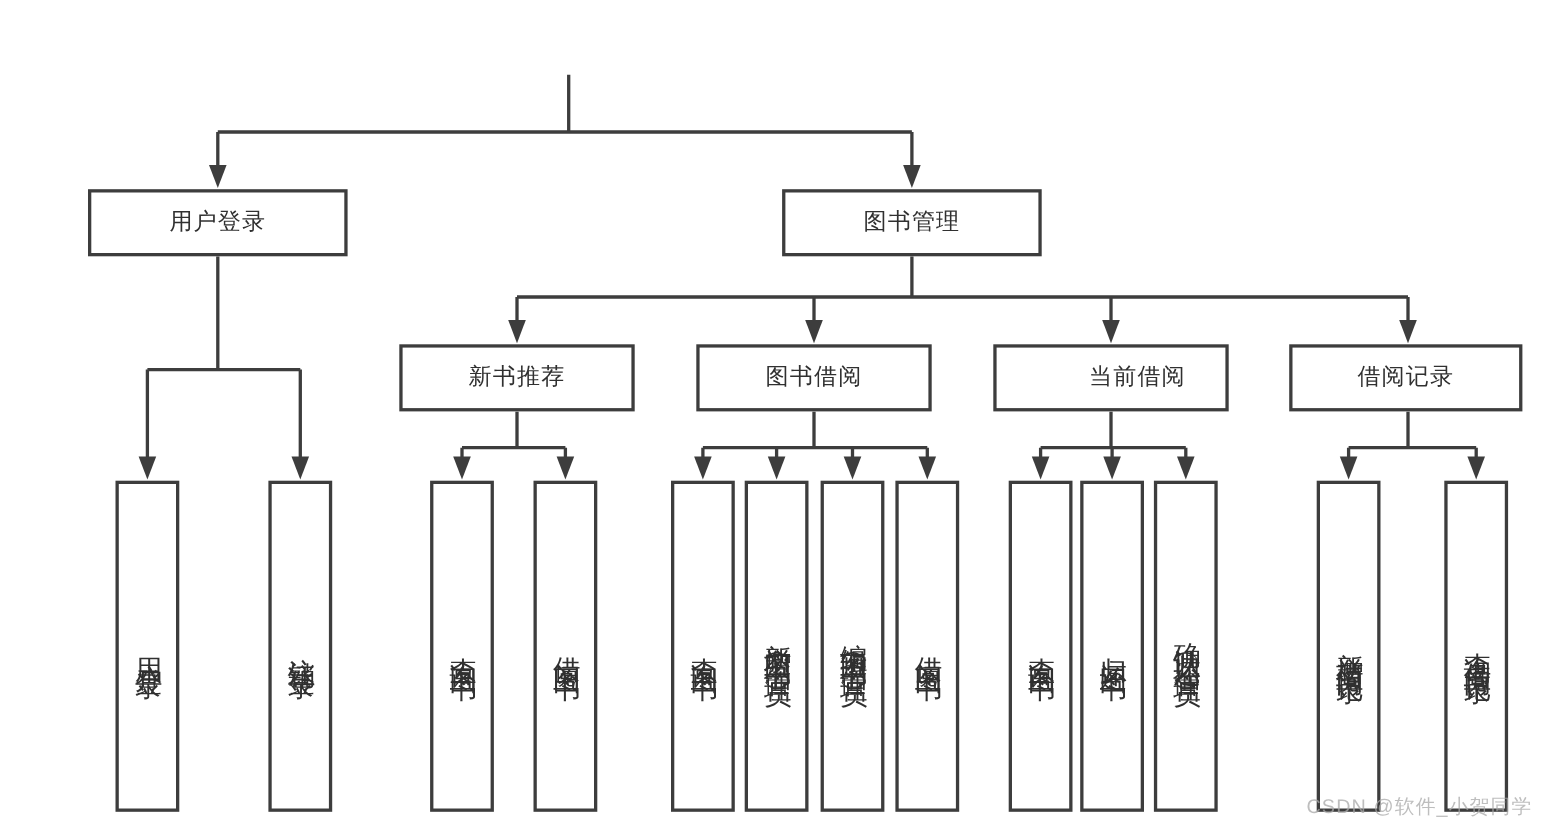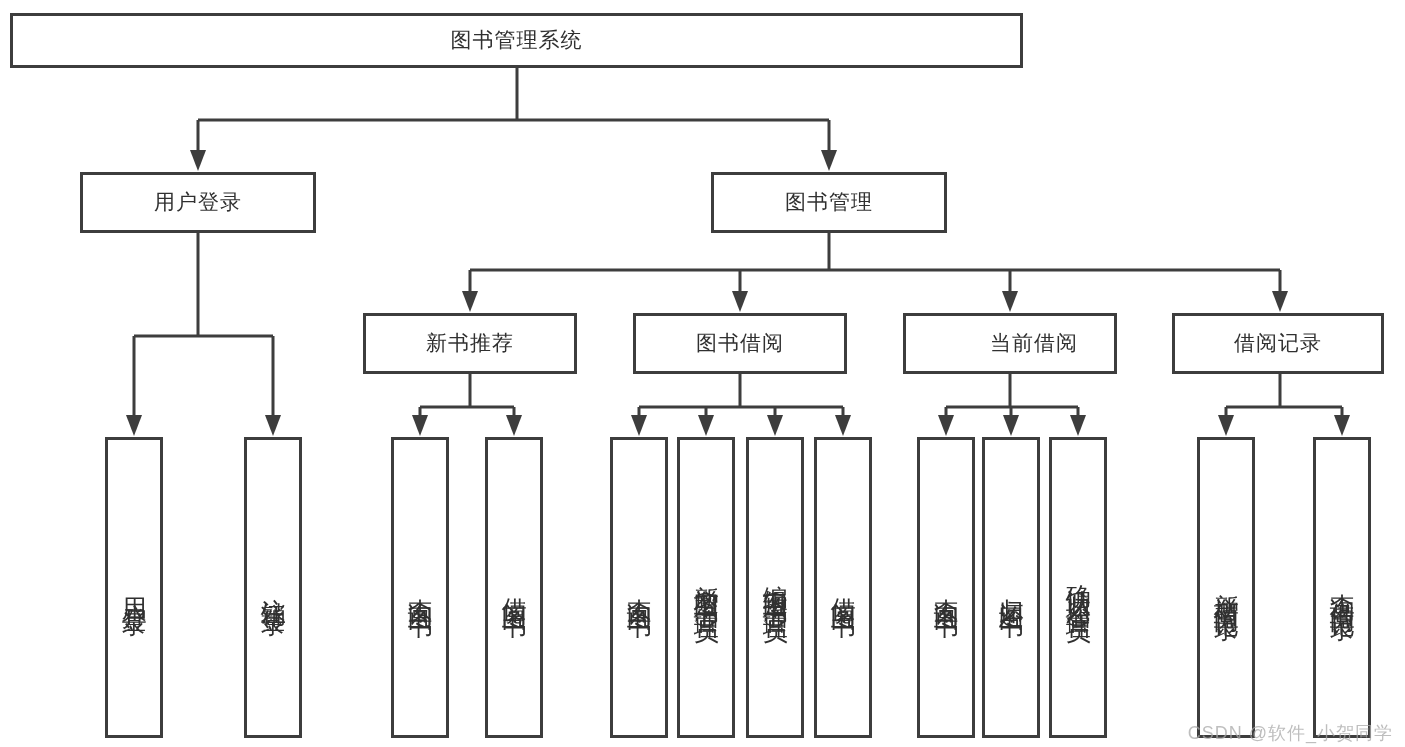--- a/index.html
+++ b/index.html
@@ -92,21 +92,20 @@
       <polygon points="767,415 783,415 775,436"></polygon>
       <polygon points="835,415 851,415 843,436"></polygon>
       <polygon points="938,415 954,415 946,436"></polygon>
       <polygon points="1003,415 1019,415 1011,436"></polygon>
       <polygon points="1070,415 1086,415 1078,436"></polygon>
       <polygon points="1218,415 1234,415 1226,436"></polygon>
       <polygon points="1334,415 1350,415 1342,436"></polygon>
     </g>
   </svg>
 
-  <div class="box hbox" style="left:10px; top:13px; width:1013px; height:55px;">图书管理系统</div>
 
   <div class="box hbox" style="left:80px; top:172px; width:236px; height:61px;">用户登录</div>
   <div class="box hbox" style="left:711px; top:172px; width:236px; height:61px;text-align:right;">图书管理</div>
 
   <div class="box hbox" style="left:363px; top:313px; width:214px; height:61px;">新书推荐</div>
   <div class="box hbox" style="left:633px; top:313px; width:214px; height:61px;">图书借阅</div>
   <div class="box hbox" style="left:903px; top:313px; width:214px; height:61px;padding-left:48px;">当前借阅</div>
   <div class="box hbox" style="left:1172px; top:313px; width:212px; height:61px;">借阅记录</div>
 
   <div class="box vbox" style="left:105px;">用户登录</div>

